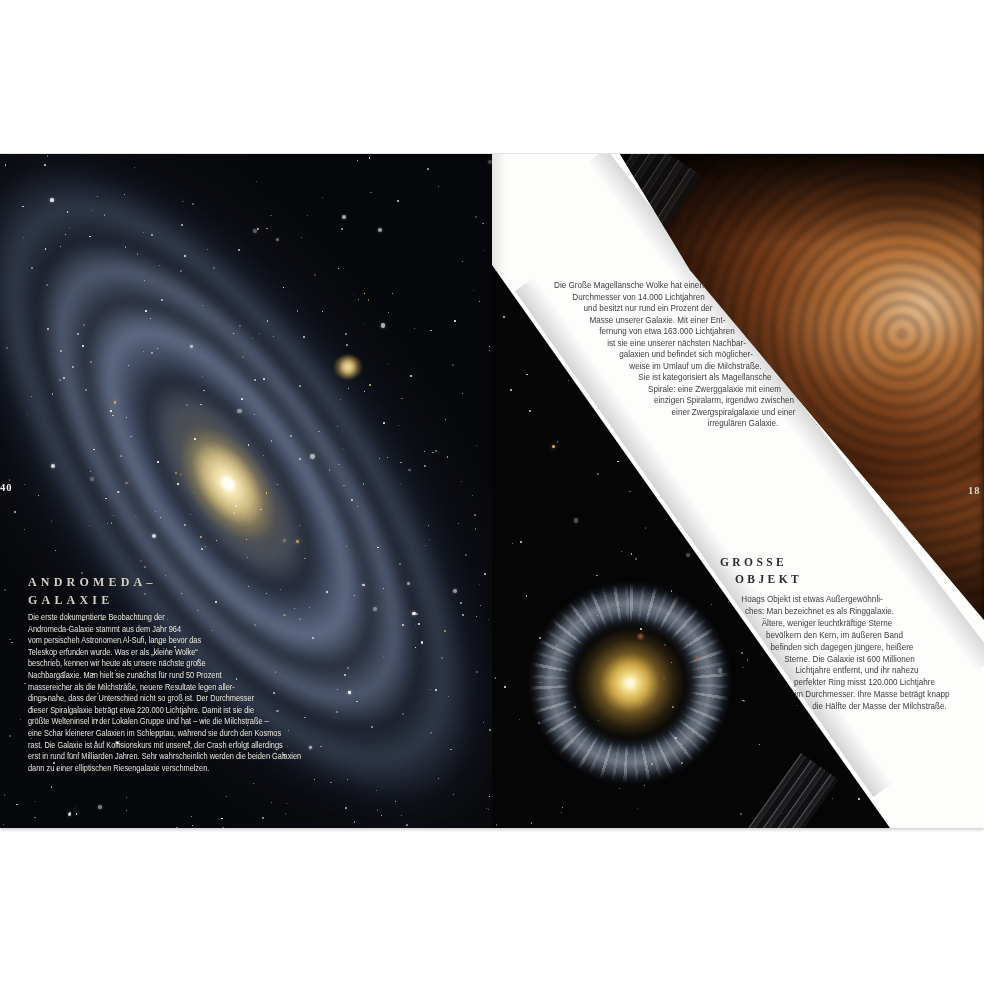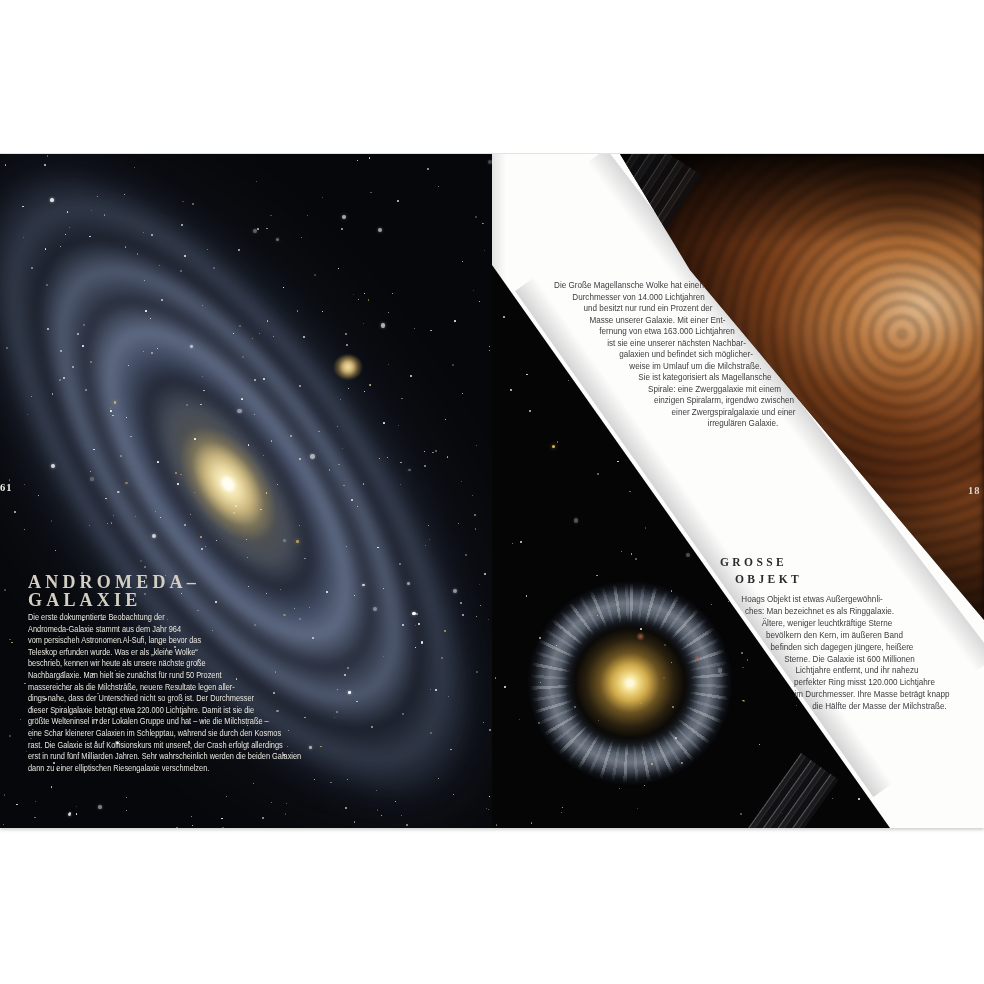--- a/index.html
+++ b/index.html
@@ -23,21 +23,21 @@
   .gal-arms{inset:6px;filter:blur(4px);
     background:radial-gradient(ellipse closest-side,transparent 22%,rgba(8,10,16,.50) 30%,transparent 37%,rgba(172,192,226,.28) 44%,rgba(12,14,20,.42) 53%,rgba(176,196,230,.24) 62%,rgba(10,12,16,.36) 71%,rgba(150,170,205,.18) 80%,transparent 92%);}
   .gal-core{left:50%;top:50%;width:130px;height:76px;margin:-38px 0 0 -65px;filter:blur(1px);
     background:radial-gradient(ellipse closest-side,#fff9e0 0%,#f2e3ae 22%,rgba(214,192,130,.85) 48%,rgba(152,136,92,.45) 74%,transparent 100%);}
   .gal-core-dot{left:50%;top:50%;width:16px;height:12px;margin:-6px 0 0 -8px;background:#fffdf2;filter:blur(1.5px);}
   .companion{position:absolute;left:334px;top:201px;width:28px;height:24px;border-radius:50%;filter:blur(1px);
     background:radial-gradient(circle,#f4e4ac 0%,#cfb274 28%,rgba(145,120,62,.55) 55%,rgba(90,75,40,.25) 78%,transparent 100%);}
   .star-field{position:absolute;inset:0;pointer-events:none;}
 
   .heading-left{position:absolute;left:28px;top:420px;color:#d4cfc2;
-    font-family:"Liberation Serif",serif;font-size:18px;font-weight:bold;
+    font-family:"Liberation Serif",serif;font-size:12px;font-weight:bold;
     letter-spacing:4.2px;line-height:17.5px;}
   .body-left{position:absolute;left:28px;top:458px;color:#e8e6df;
     font-size:9px;line-height:11.6px;}
   .body-left .ln{transform:scaleX(.82);transform-origin:left center;white-space:nowrap;}
   .pagenum{position:absolute;font-family:"Liberation Serif",serif;font-weight:bold;
     font-size:10.5px;letter-spacing:1px;}
   .pagenum-left{left:0;top:328px;color:#f0efec;}
   .pagenum-right{left:476px;top:331px;color:#ded6cc;z-index:6;}
 
   
@@ -519,21 +519,21 @@
         <div class="ln">massereicher als die Milchstraße, neuere Resultate legen aller-</div>
         <div class="ln">dings nahe, dass der Unterschied nicht so groß ist. Der Durchmesser</div>
         <div class="ln">dieser Spiralgalaxie beträgt etwa 220.000 Lichtjahre. Damit ist sie die</div>
         <div class="ln">größte Welteninsel in der Lokalen Gruppe und hat – wie die Milchstraße –</div>
         <div class="ln">eine Schar kleinerer Galaxien im Schlepptau, während sie durch den Kosmos</div>
         <div class="ln">rast. Die Galaxie ist auf Kollisionskurs mit unserer, der Crash erfolgt allerdings</div>
         <div class="ln">erst in rund fünf Milliarden Jahren. Sehr wahrscheinlich werden die beiden Galaxien</div>
         <div class="ln">dann zu einer elliptischen Riesengalaxie verschmelzen.</div>
       </div>
 
-      <div class="pagenum pagenum-left">61</div>
+      <div class="pagenum pagenum-left">40</div>
     </div>
 
     <div class="page page-right">
       <div class="diag-shadow shadow-nebula"></div>
       <div class="diag-shadow shadow-hoag"></div>
 
       <div class="photo-lmc">
         <div class="lmc-paint"></div>
         <div class="lmc-mottle"></div>
         <div class="lmc-darkedge"></div>

